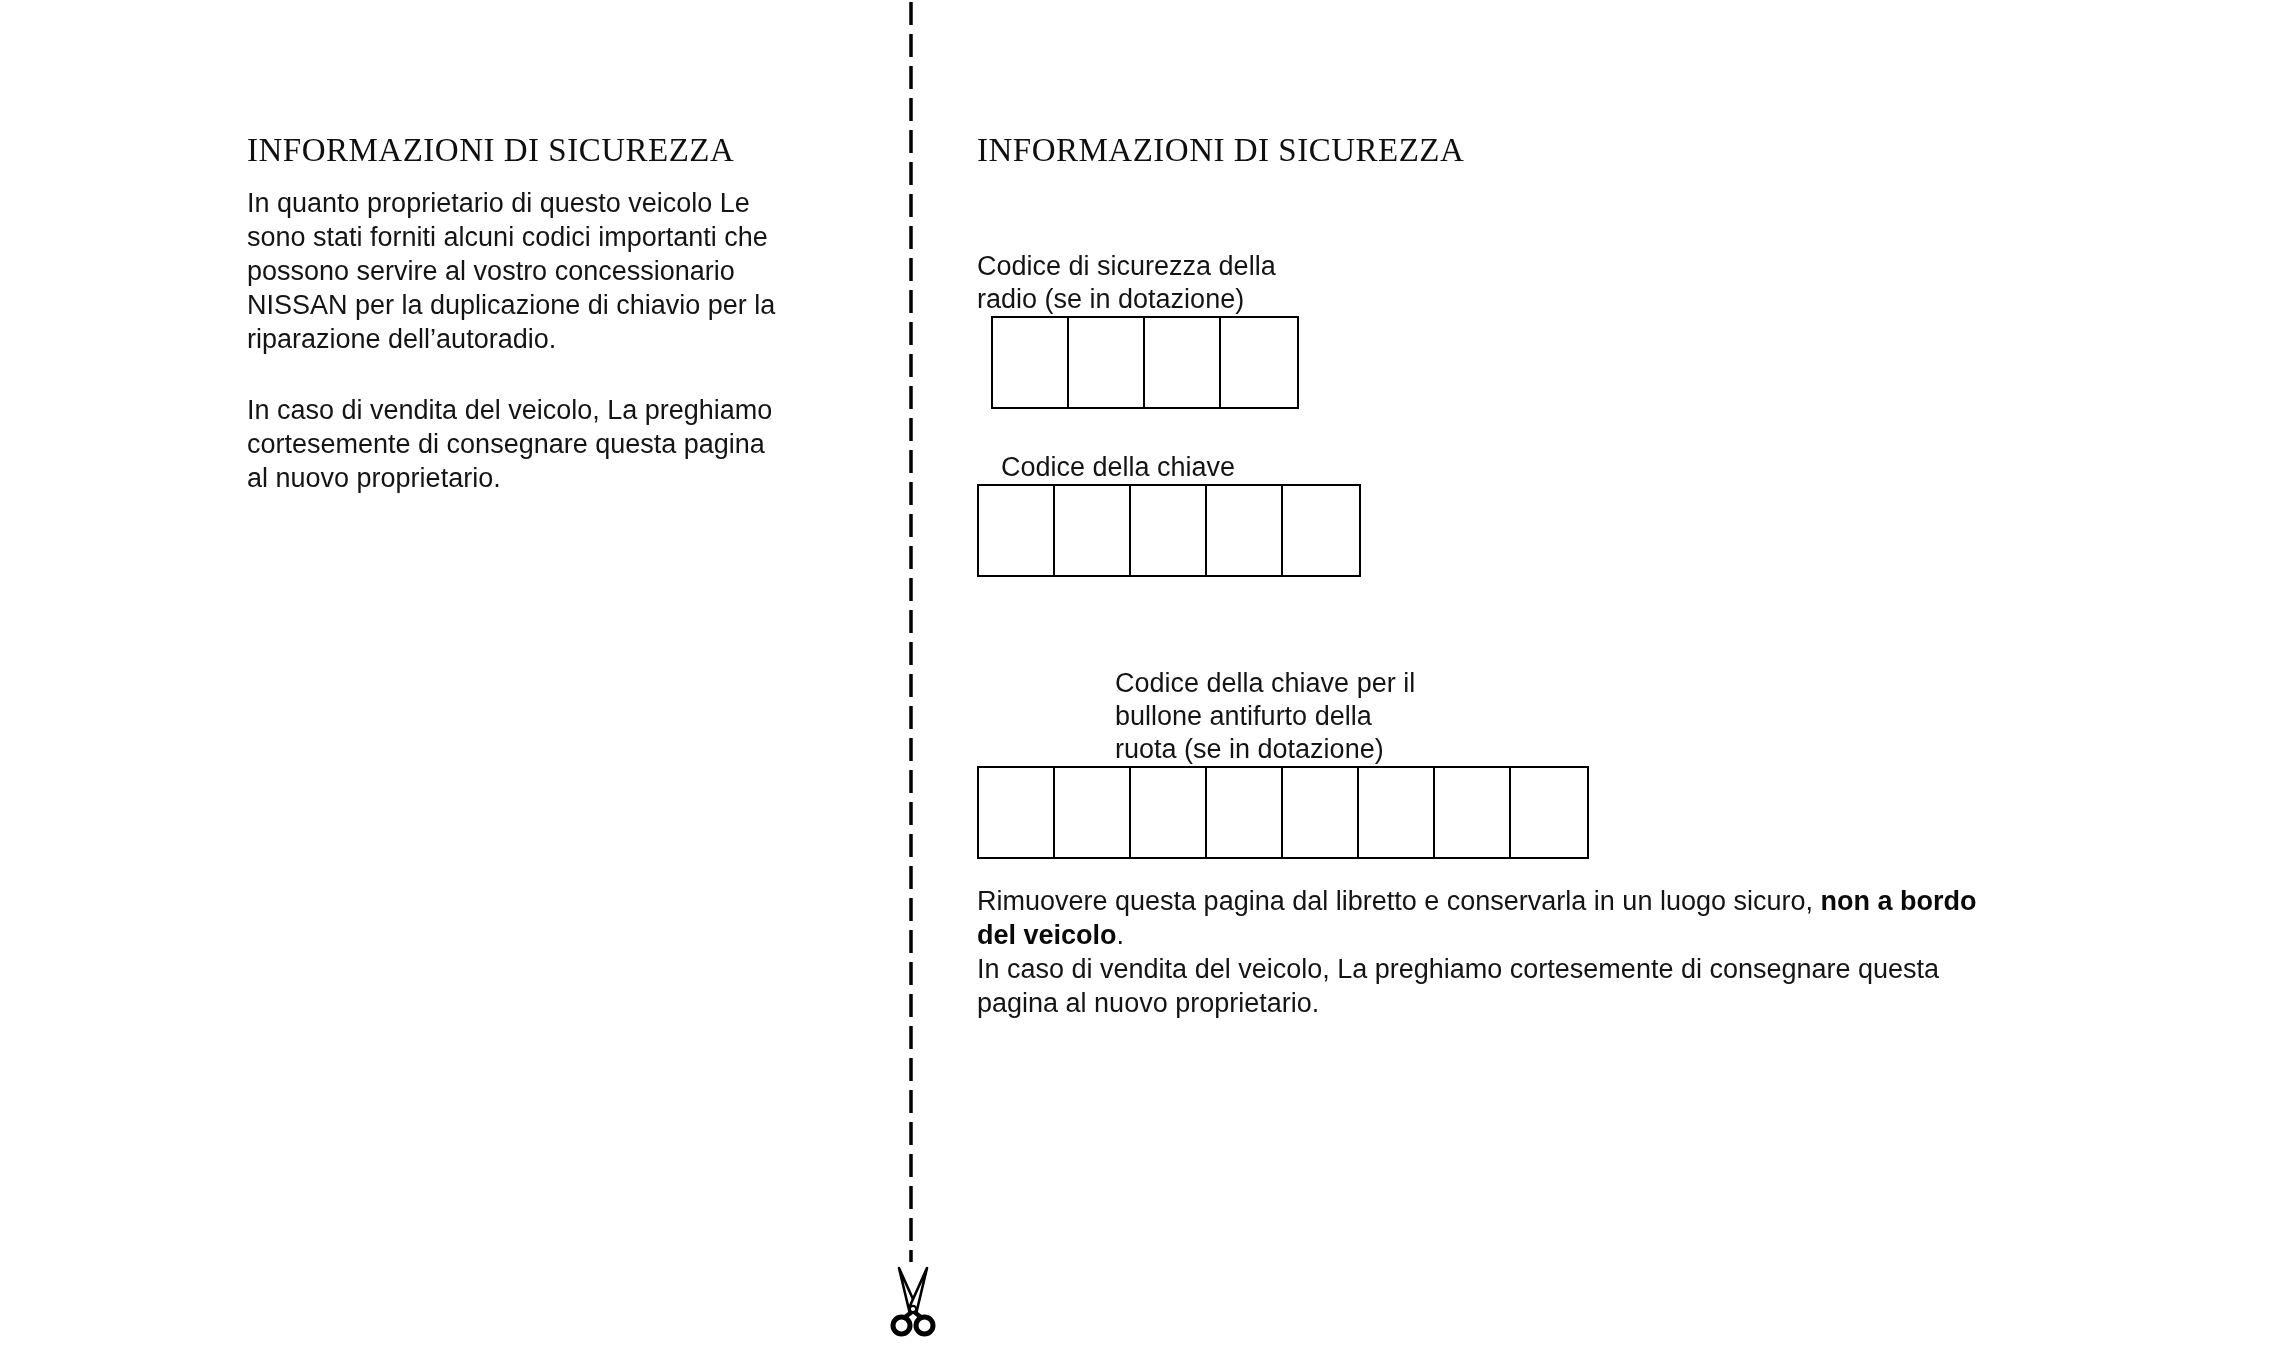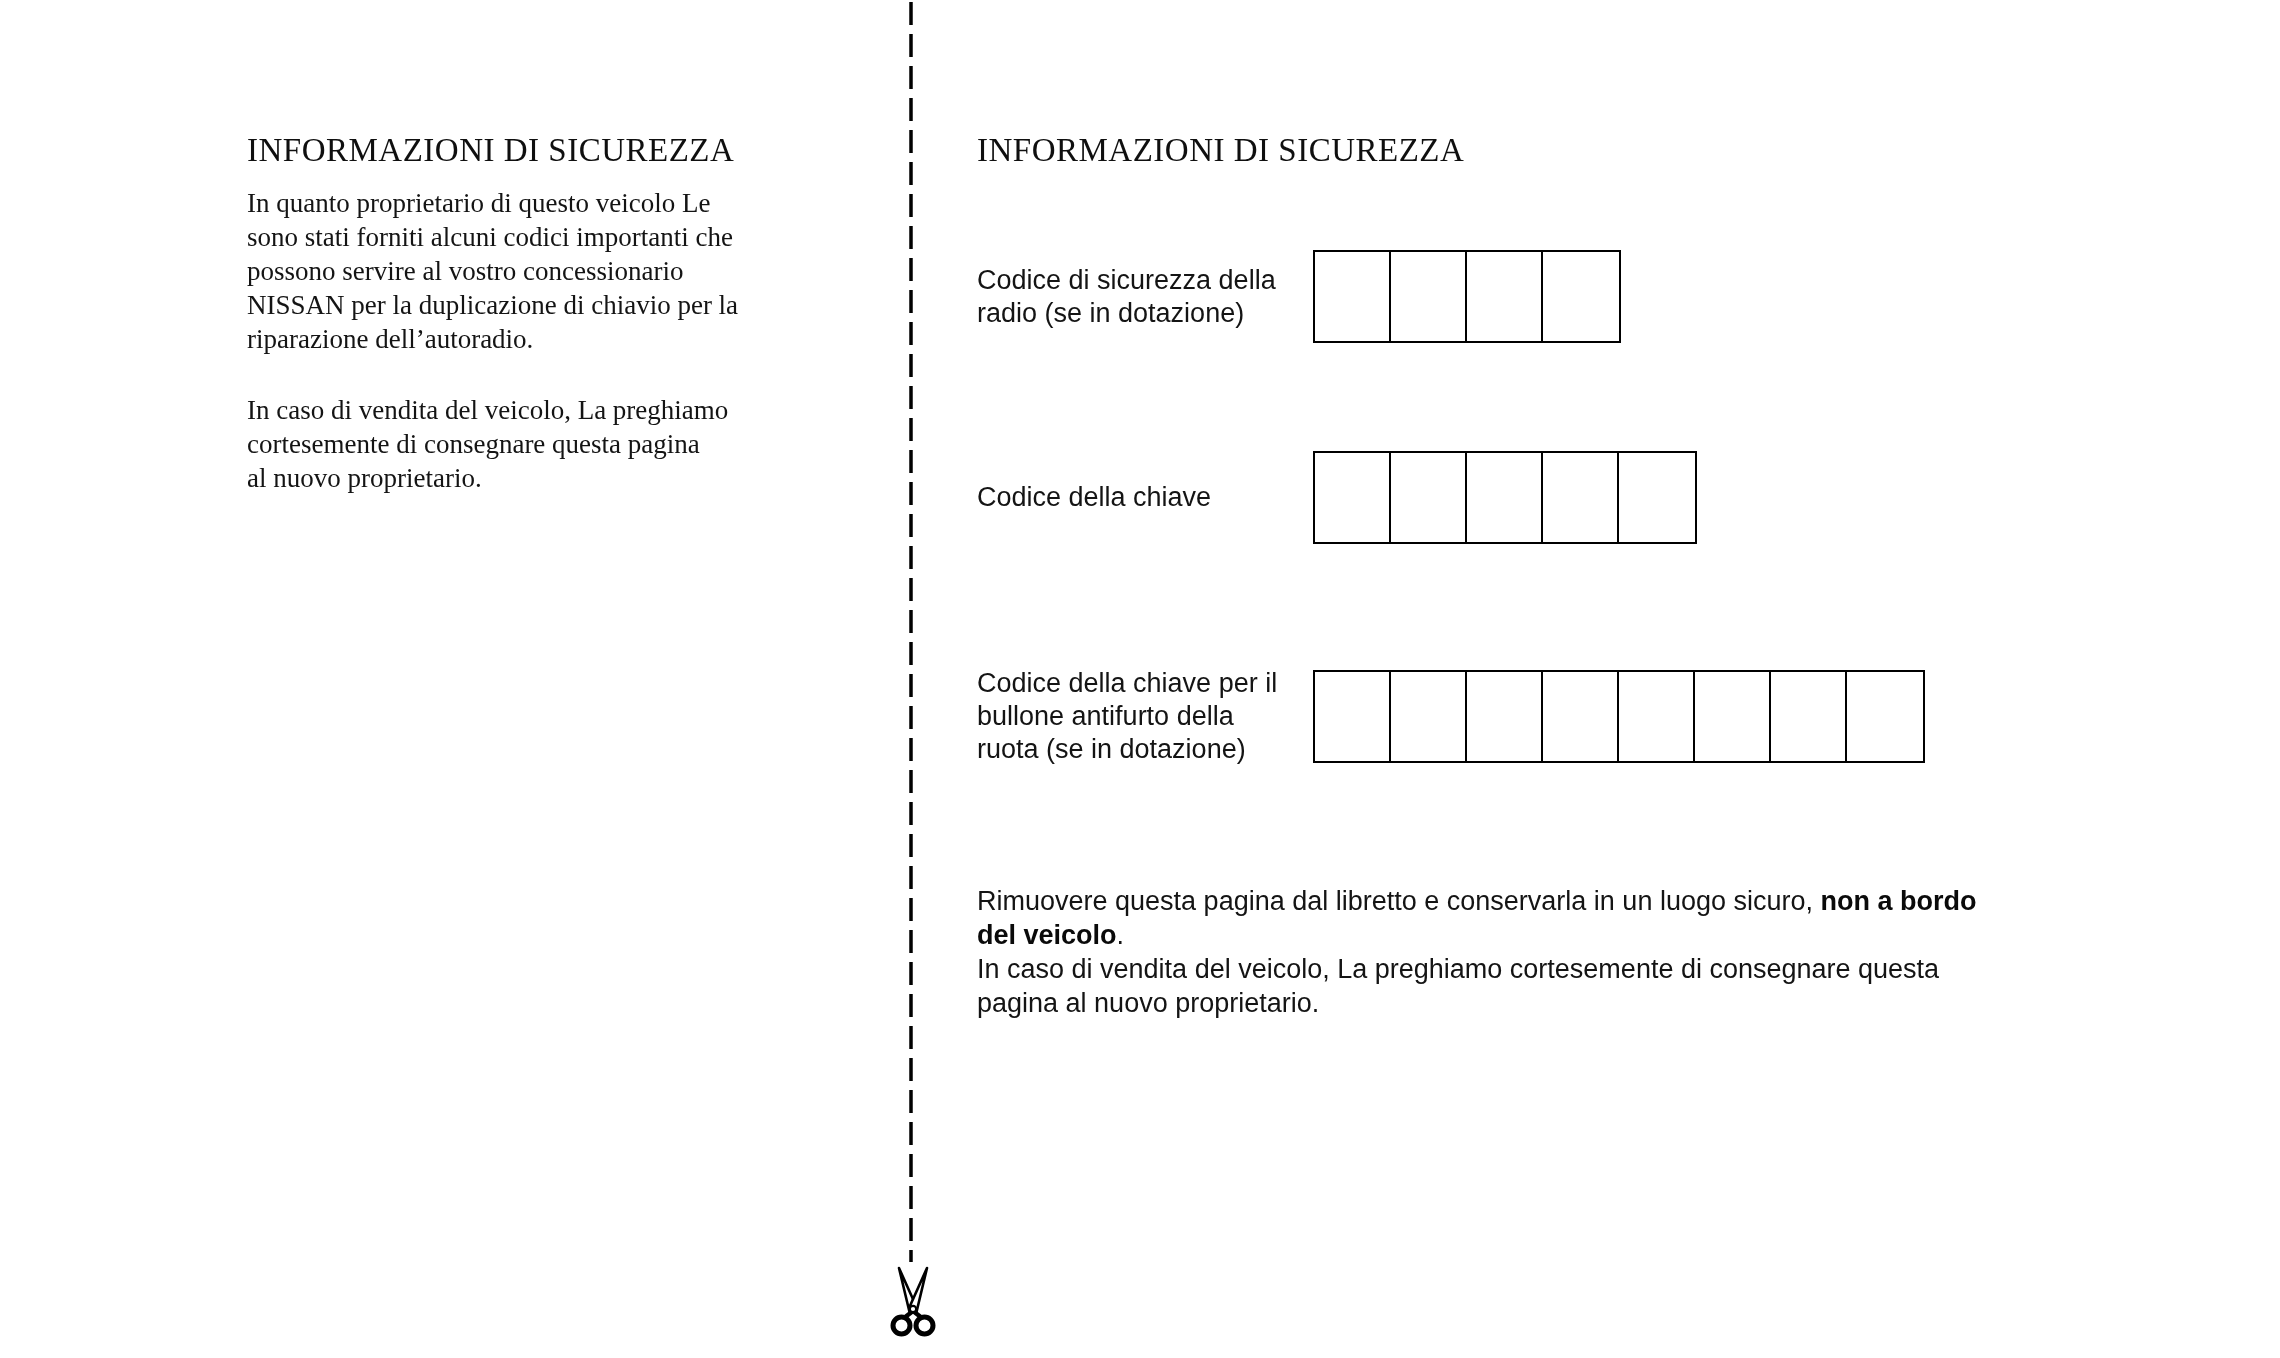--- a/index.html
+++ b/index.html
@@ -32,21 +32,21 @@
   .body-text b { font-weight: 700; color: #0a0a0a; }
 
   
   .left-col {
     position: absolute;
     left: 247px;
     top: 130px;
     width: 660px;
   }
   .left-col .page-title { margin-bottom: 16px; }
-  .left-col p { margin-bottom: 37px; font-family: Liberation Serif, serif; }
+  .left-col p { margin-bottom: 37px; }
   .left-col p:last-child { margin-bottom: 8px; }
 
   
   .cut-line {
     position: absolute;
     left: 906px;
     top: 2px;
     width: 10px;
     height: 1260px;
   }
@@ -87,21 +87,21 @@
     align-self: center;
   }
   .box-cell {
     width: 76px;
     height: 89px;
     border-right: 2px solid #000000;
     background: #ffffff;
   }
   .box-cell:last-child { border-right: none; }
   
-  .code-row { min-height: 93px; }
+  .code-row { min-height: 93px; flex-direction: column; }
 
   .right-notes {
     position: absolute;
     left: 977px;
     top: 884px;
     width: 1155px;
   }
   .right-notes p { }
   .right-notes p:last-child { margin-bottom: 0; }
 </style>

